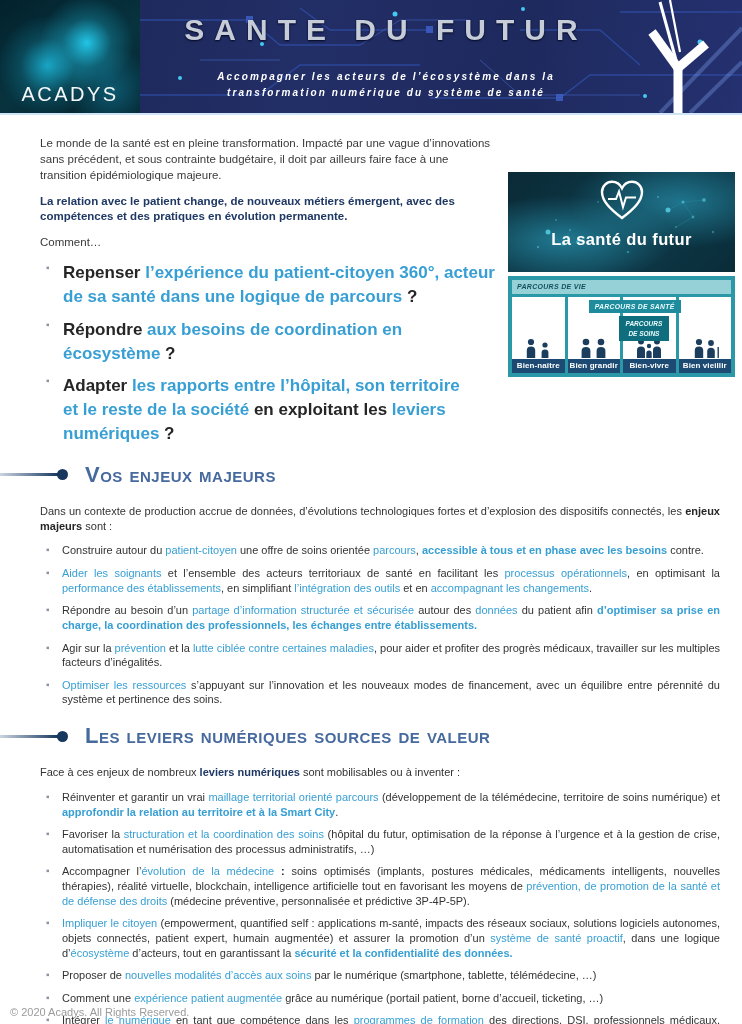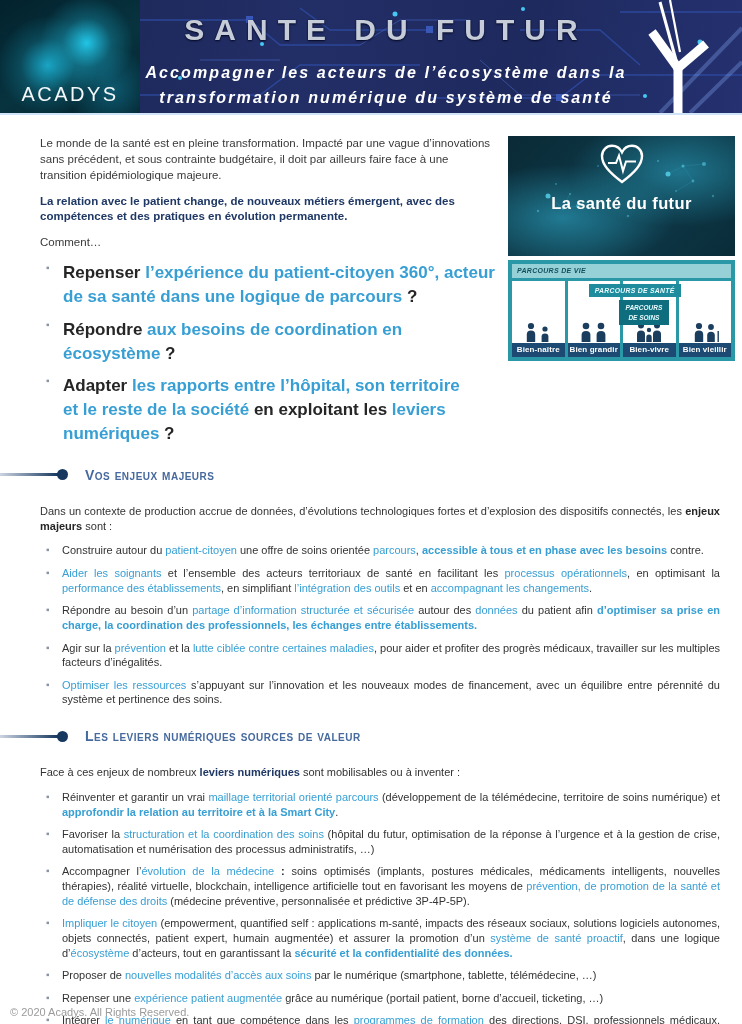--- a/index.html
+++ b/index.html
@@ -15,43 +15,43 @@
         background:
           radial-gradient(circle at 62% 38%, rgba(35,205,240,.95) 0%, rgba(35,205,240,.25) 22%, rgba(35,205,240,0) 42%),
           radial-gradient(circle at 34% 58%, rgba(28,185,220,.85) 0%, rgba(28,185,220,.2) 24%, rgba(28,185,220,0) 44%),
           radial-gradient(circle at 80% 80%, rgba(25,160,200,.4) 0%, rgba(25,160,200,0) 30%),
           linear-gradient(150deg,#03222d 0%,#07333f 55%,#04222c 100%);}
   .logo-text{position:absolute;bottom:7px;width:100%;text-align:center;color:#f4f8fa;
         font-size:20px;letter-spacing:2.5px;font-weight:500;}
   .header-center{position:absolute;left:126px;right:96px;top:13px;text-align:center;z-index:2;}
   .header-title{font-size:30px;letter-spacing:10px;color:#c6cdd9;font-weight:600;
         text-shadow:0 1px 2px rgba(2,6,30,.9), 0 0 1px #0a1335;}
-  .header-subtitle{margin-top:14px;color:#ffffff;font-style:italic;font-weight:700;
-        font-size:16px;letter-spacing:2.1px;line-height:1.55;}
+  .header-subtitle{margin-top:22px;color:#ffffff;font-style:italic;font-weight:700;
+        font-size:10px;letter-spacing:2.1px;line-height:1.55;}
   .ylogo{position:absolute;right:12px;top:0;height:113px;z-index:2;}
 
   
   main{padding:21px 0 0 40px;}
   .intro-row{position:relative;min-height:212px;}
   .intro-text{width:458px;}
   .p-plain{font-size:11.5px;color:#3a3a3a;line-height:1.38;margin:0 0 10px;}
   .p-navy{font-size:11.5px;color:#1f3864;font-weight:700;line-height:1.38;margin:0 0 10px;}
   ul.blist,ul.intro-list{list-style:none;margin:0;padding:0;}
   .intro-list li{position:relative;padding-left:23px;margin-bottom:9px;font-size:17px;
         line-height:1.4;color:#262626;white-space:pre-line;font-weight:700;}
   .intro-list li::before,.blist li::before{content:"▪";position:absolute;left:6px;top:0;
         color:#8a93a3;font-size:10px;}
 
   
   .hero-card{position:absolute;top:0;right:7px;width:227px;}
-  .hero-img{height:120px;position:relative;overflow:hidden;
+  .hero-img{height:100px;position:relative;overflow:hidden;
         background:
           radial-gradient(ellipse at 24% 68%, rgba(52,190,224,.50) 0%, rgba(52,190,224,0) 46%),
           radial-gradient(ellipse at 76% 30%, rgba(52,190,224,.45) 0%, rgba(52,190,224,0) 46%),
-          linear-gradient(135deg,#0a2a36 0%,#0e3a4a 55%,#0a2c39 100%);}
+          linear-gradient(135deg,#0a2a36 0%,#0e3a4a 55%,#0a2c39 100%); margin-top: 36px;}
   .hero-img svg.particles{position:absolute;inset:0;}
   .heart-icon{position:absolute;left:50%;transform:translateX(-50%);top:7px;}
   .hero-title{position:absolute;left:0;right:0;top:58px;text-align:center;color:#fff;
         font-size:16.5px;font-weight:600;letter-spacing:.4px;}
   .diagram{margin-top:4px;height:101px;border:2px solid #2a98a6;background:#2a98a6;
         position:relative;box-sizing:border-box;}
   .band-vie{height:14px;margin:2px 2px 0 2px;background:#97d1d8;color:#10505b;font-size:7px;
         font-style:italic;font-weight:700;line-height:14px;padding-left:5px;letter-spacing:.3px;}
   .cols{position:absolute;left:2px;right:2px;top:19px;bottom:2px;display:flex;gap:3px;}
   .col{flex:1;background:#fff;position:relative;display:flex;flex-direction:column;
@@ -63,21 +63,21 @@
         color:#eafcff;font-size:6.8px;font-style:italic;font-weight:700;text-align:center;
         line-height:13px;z-index:4;letter-spacing:.3px;}
   .box-soins{position:absolute;left:49%;width:22.5%;top:19px;height:25px;background:#0f6e7d;
         color:#eafcff;font-size:6.5px;font-style:italic;font-weight:700;text-align:center;
         line-height:1.55;padding-top:3px;box-sizing:border-box;z-index:4;}
 
   
   .sect-head{display:flex;align-items:center;margin:14px 0 14px -40px;height:30px;}
   .sh-line{width:58px;height:3px;background:linear-gradient(to right,#ccd5e2,#16375e);}
   .sh-dot{width:11px;height:11px;border-radius:50%;background:#16375e;margin-left:-1px;}
-  .sh-title{margin-left:17px;font-variant:small-caps;color:#46699e;font-size:14px;
+  .sh-title{margin-left:17px;font-variant:small-caps;color:#46699e;font-size:22px;
         font-weight:600;letter-spacing:.5px;}
 
   .sect-body{padding-right:22px;}
   .sect-intro{font-size:11px;color:#333;line-height:1.35;margin:0 0 10px;text-align:justify;}
   .blist li{position:relative;padding-left:22px;margin-bottom:8px;font-size:11px;
         line-height:1.33;color:#333;text-align:justify;}
 
   
   .sg-n{}
   .sg-b{font-weight:700;color:#262626;}
@@ -270,21 +270,21 @@
       <div class="sh-title">Les leviers numériques sources de valeur</div>
     </div>
     <div class="sect-body">
       <p class="sect-intro"><span class="sg-n">Face à ces enjeux de nombreux </span><span class="sg-navy">leviers numériques</span><span class="sg-n"> sont mobilisables ou à inventer :</span></p>
       <ul class="blist">
         <li><span class="sg-n">Réinventer et garantir un vrai </span><span class="sg-blue">maillage territorial orienté parcours</span><span class="sg-n"> (développement de la télémédecine, territoire de soins numérique) et </span><span class="sg-blueb">approfondir la relation au territoire et à la Smart City</span><span class="sg-n">.</span></li>
         <li><span class="sg-n">Favoriser la </span><span class="sg-blue">structuration et la coordination des soins</span><span class="sg-n"> (hôpital du futur, optimisation de la réponse à l’urgence et à la gestion de crise, automatisation et numérisation des processus administratifs, …)</span></li>
         <li><span class="sg-n">Accompagner l’</span><span class="sg-blue">évolution de la médecine</span><span class="sg-b"> : </span><span class="sg-n">soins optimisés (implants, postures médicales, médicaments intelligents, nouvelles thérapies), réalité virtuelle, blockchain, intelligence artificielle tout en favorisant les moyens de </span><span class="sg-blue">prévention, de promotion de la santé et de défense des droits</span><span class="sg-n"> (médecine préventive, personnalisée et prédictive 3P-4P-5P).</span></li>
         <li><span class="sg-blue">Impliquer le citoyen</span><span class="sg-n"> (empowerment, quantified self : applications m-santé, impacts des réseaux sociaux, solutions logiciels autonomes, objets connectés, patient expert, humain augmentée) et assurer la promotion d’un </span><span class="sg-blue">système de santé proactif</span><span class="sg-n">, dans une logique d’</span><span class="sg-blue">écosystème</span><span class="sg-n"> d’acteurs, tout en garantissant la </span><span class="sg-blueb">sécurité et la confidentialité des données.</span></li>
         <li><span class="sg-n">Proposer de </span><span class="sg-blue">nouvelles modalités d’accès aux soins</span><span class="sg-n"> par le numérique (smartphone, tablette, télémédecine, …)</span></li>
-        <li><span class="sg-n">Repenser une </span><span class="sg-blue">expérience patient augmentée</span><span class="sg-n"> grâce au numérique (portail patient, borne d’accueil, ticketing, …)</span></li>
+        <li><span class="sg-n">Comment une </span><span class="sg-blue">expérience patient augmentée</span><span class="sg-n"> grâce au numérique (portail patient, borne d’accueil, ticketing, …)</span></li>
         <li><span class="sg-n">Intégrer </span><span class="sg-blue">le numérique</span><span class="sg-n"> en tant que compétence dans les </span><span class="sg-blue">programmes de formation</span><span class="sg-n"> des directions, DSI, professionnels médicaux, paramédicaux et non médicaux.</span></li>
       </ul>
     </div>
 
   </main>
 
   <footer>© 2020 Acadys. All Rights Reserved.</footer>
 </div>
 
 </body></html>

